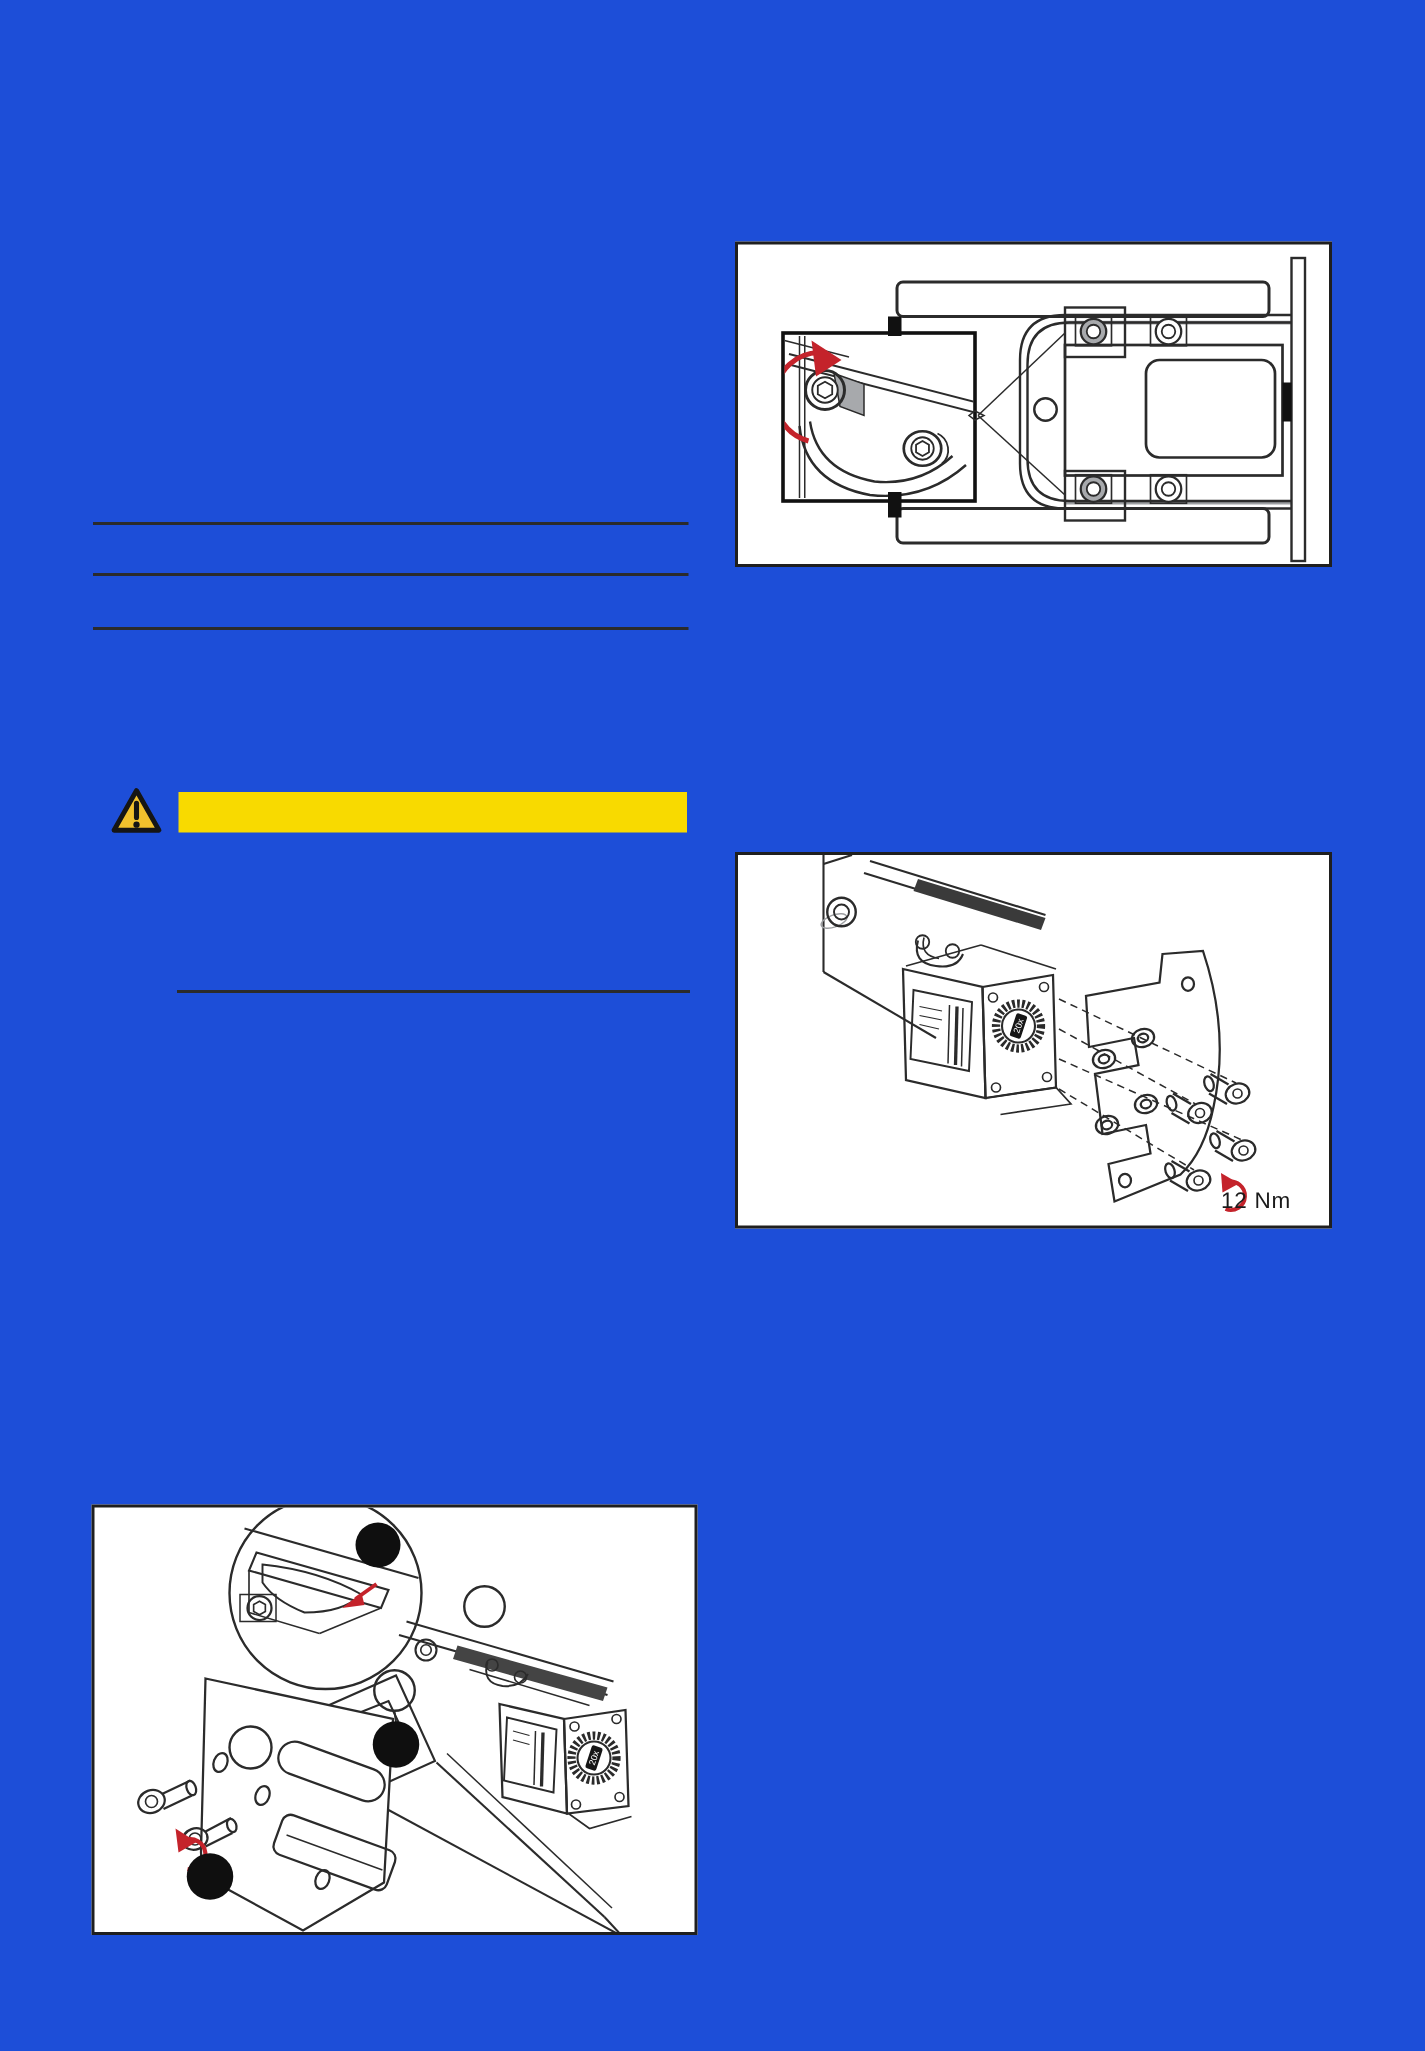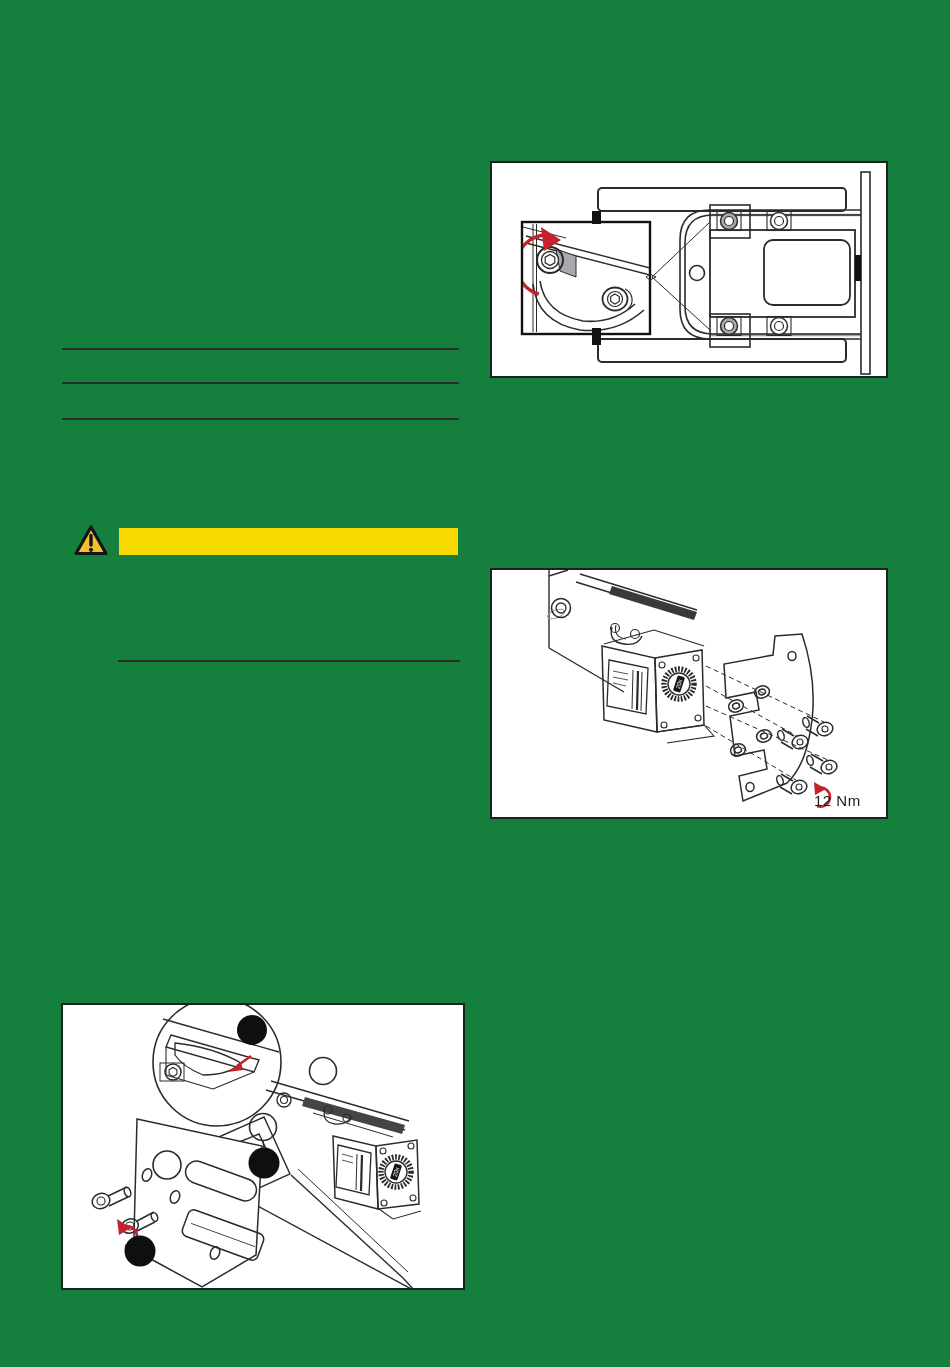--- a/index.html
+++ b/index.html
@@ -1,16 +1,16 @@
 <!DOCTYPE html>
 <html><head>
 <meta charset="utf-8">
 <style>
   html,body{margin:0;padding:0;background:#ffffff;}
-  .page{position:relative;width:950px;height:1367px;background:#15803d;overflow:hidden;
+  .page{position:relative;width:950px;height:1367px;background:#1d4ed8;overflow:hidden;
         font-family:"Liberation Sans", sans-serif;}
   .rule{position:absolute;height:2px;background:#2b2b2b;}
   .warn-bar{position:absolute;left:119px;top:528px;width:339px;height:27px;}
   .warn-tri{position:absolute;left:73px;top:524px;}
   .fig{position:absolute;border:2px solid #1f1f1f;background:#fff;overflow:hidden;box-sizing:border-box;}
   .fig svg{display:block;width:100%;height:100%;}
   #fig1{left:490px;top:161px;width:398px;height:217px;}
   #fig2{left:490px;top:568px;width:398px;height:251px;}
   #fig3{left:61px;top:1003px;width:404px;height:287px;}
   .torque{position:absolute;left:322px;top:222px;font-size:15px;letter-spacing:.5px;color:#1a1a1a;}

